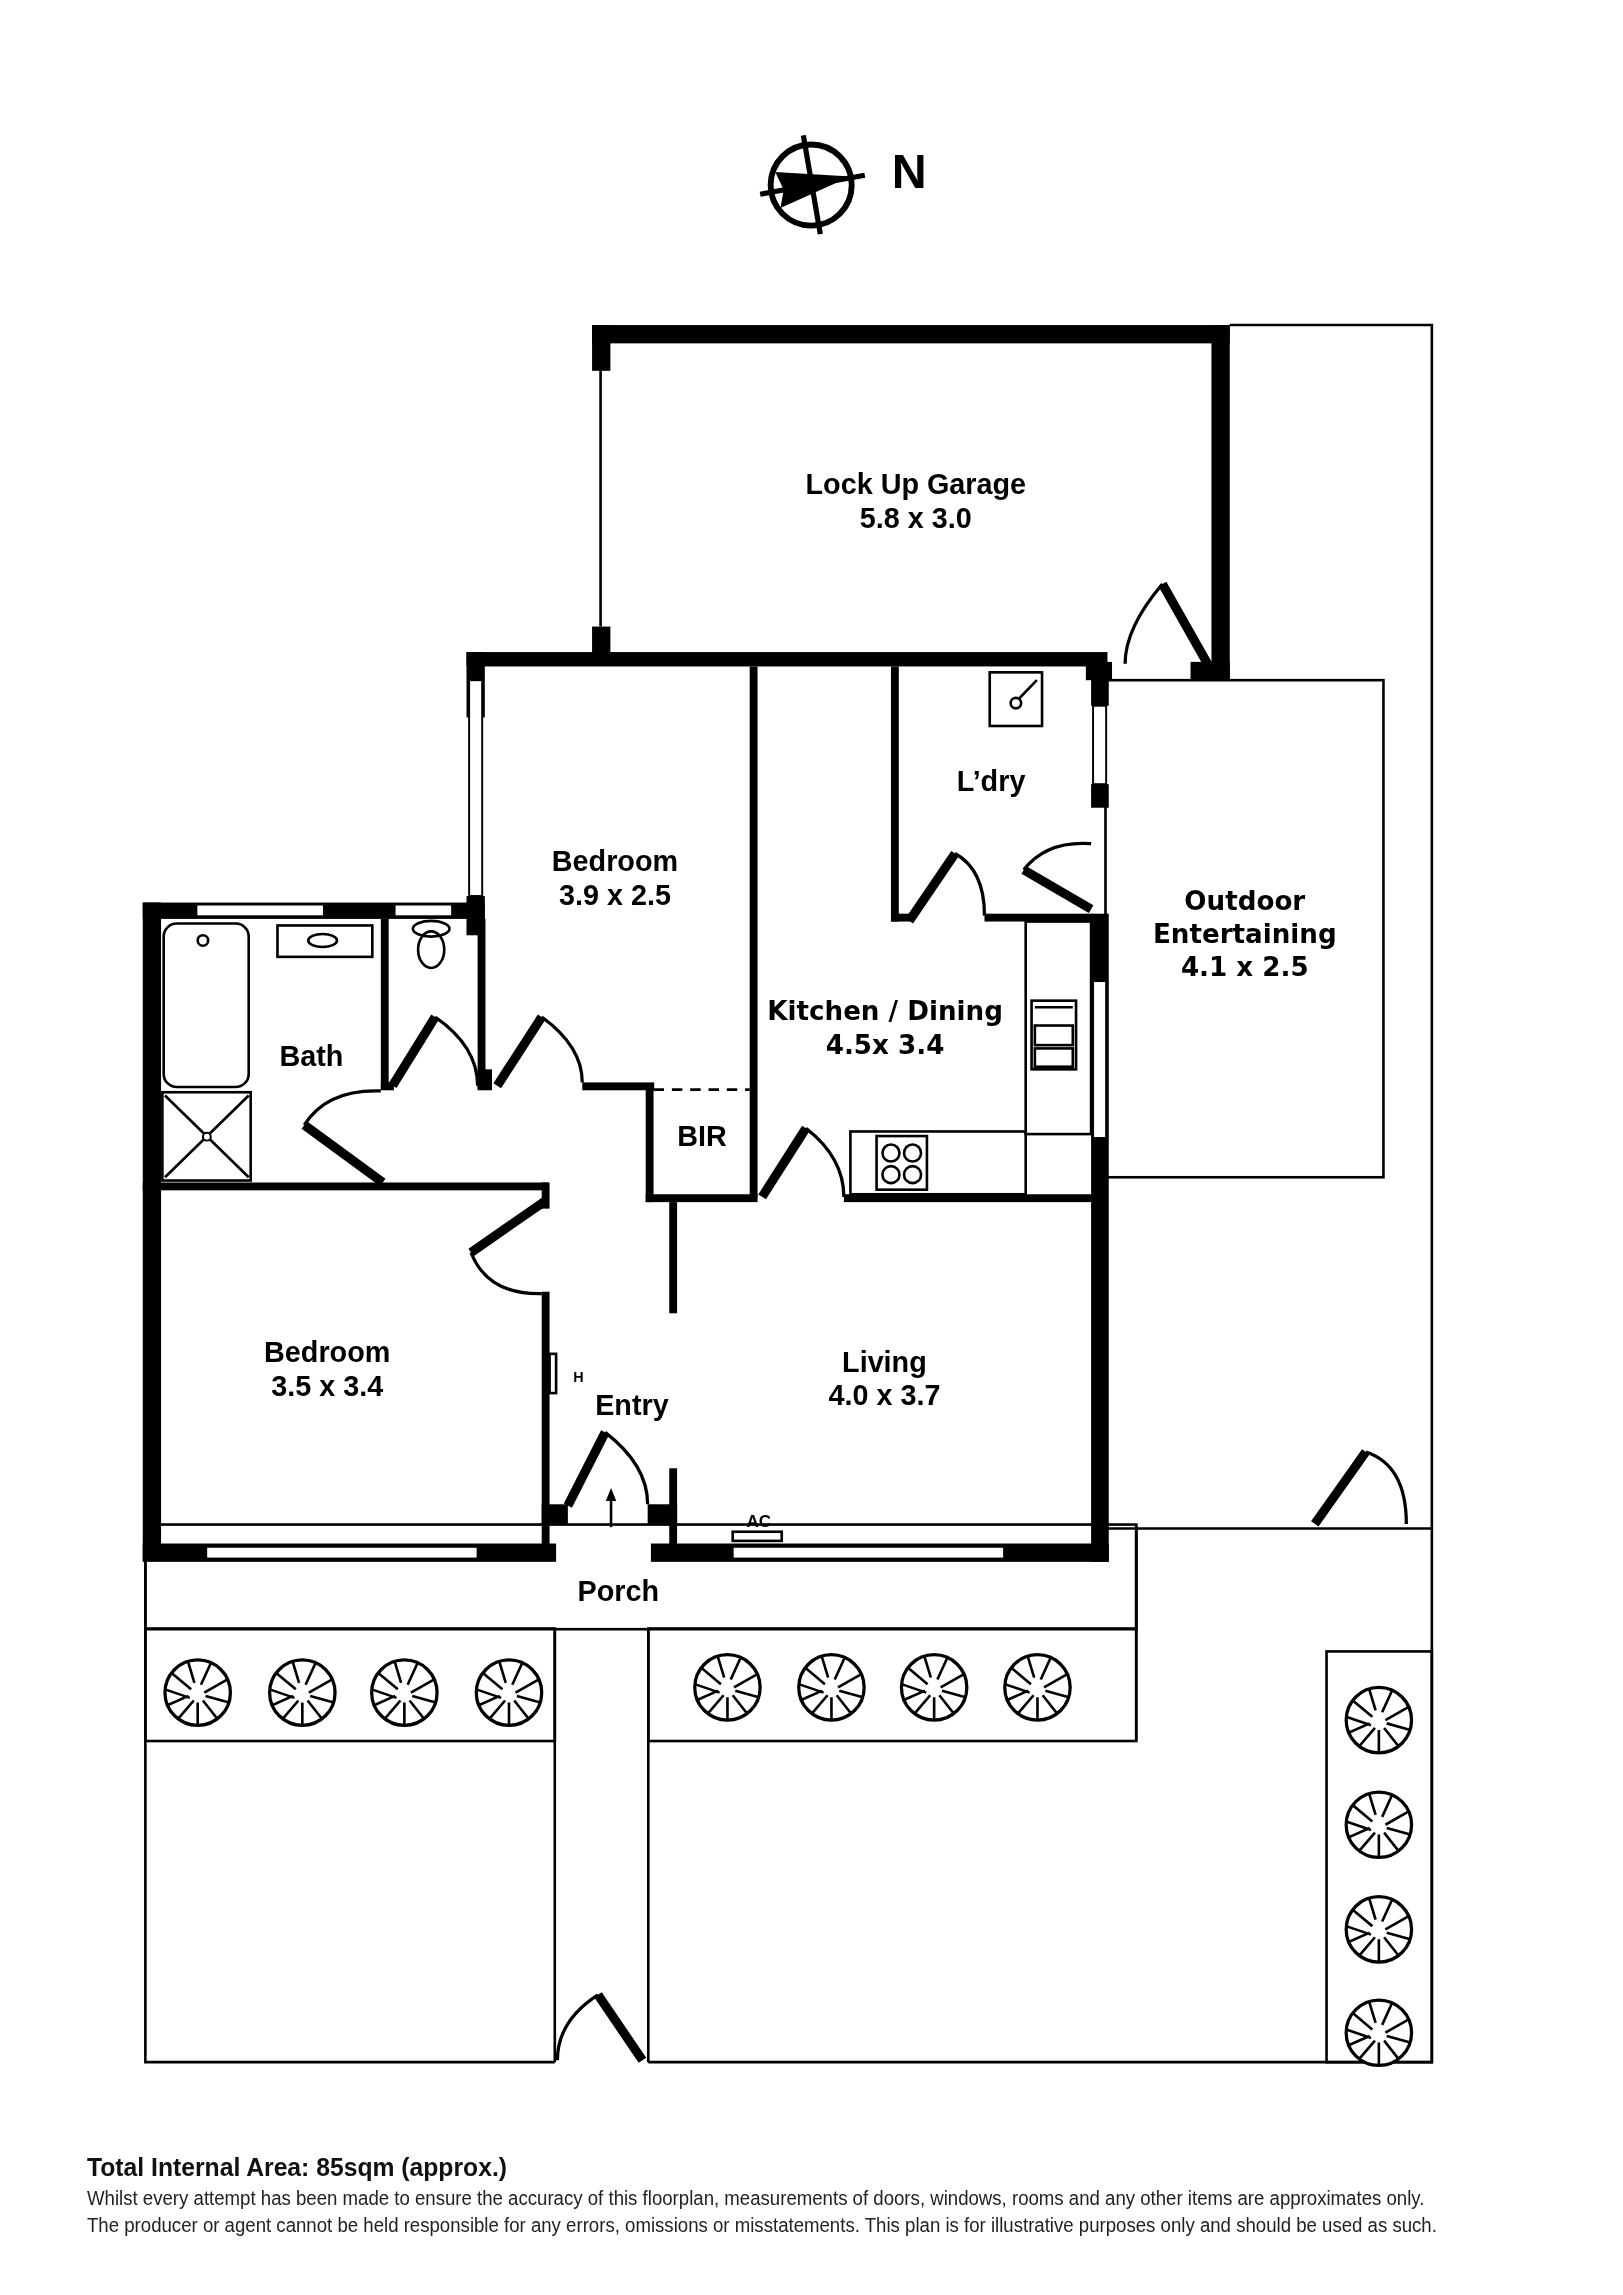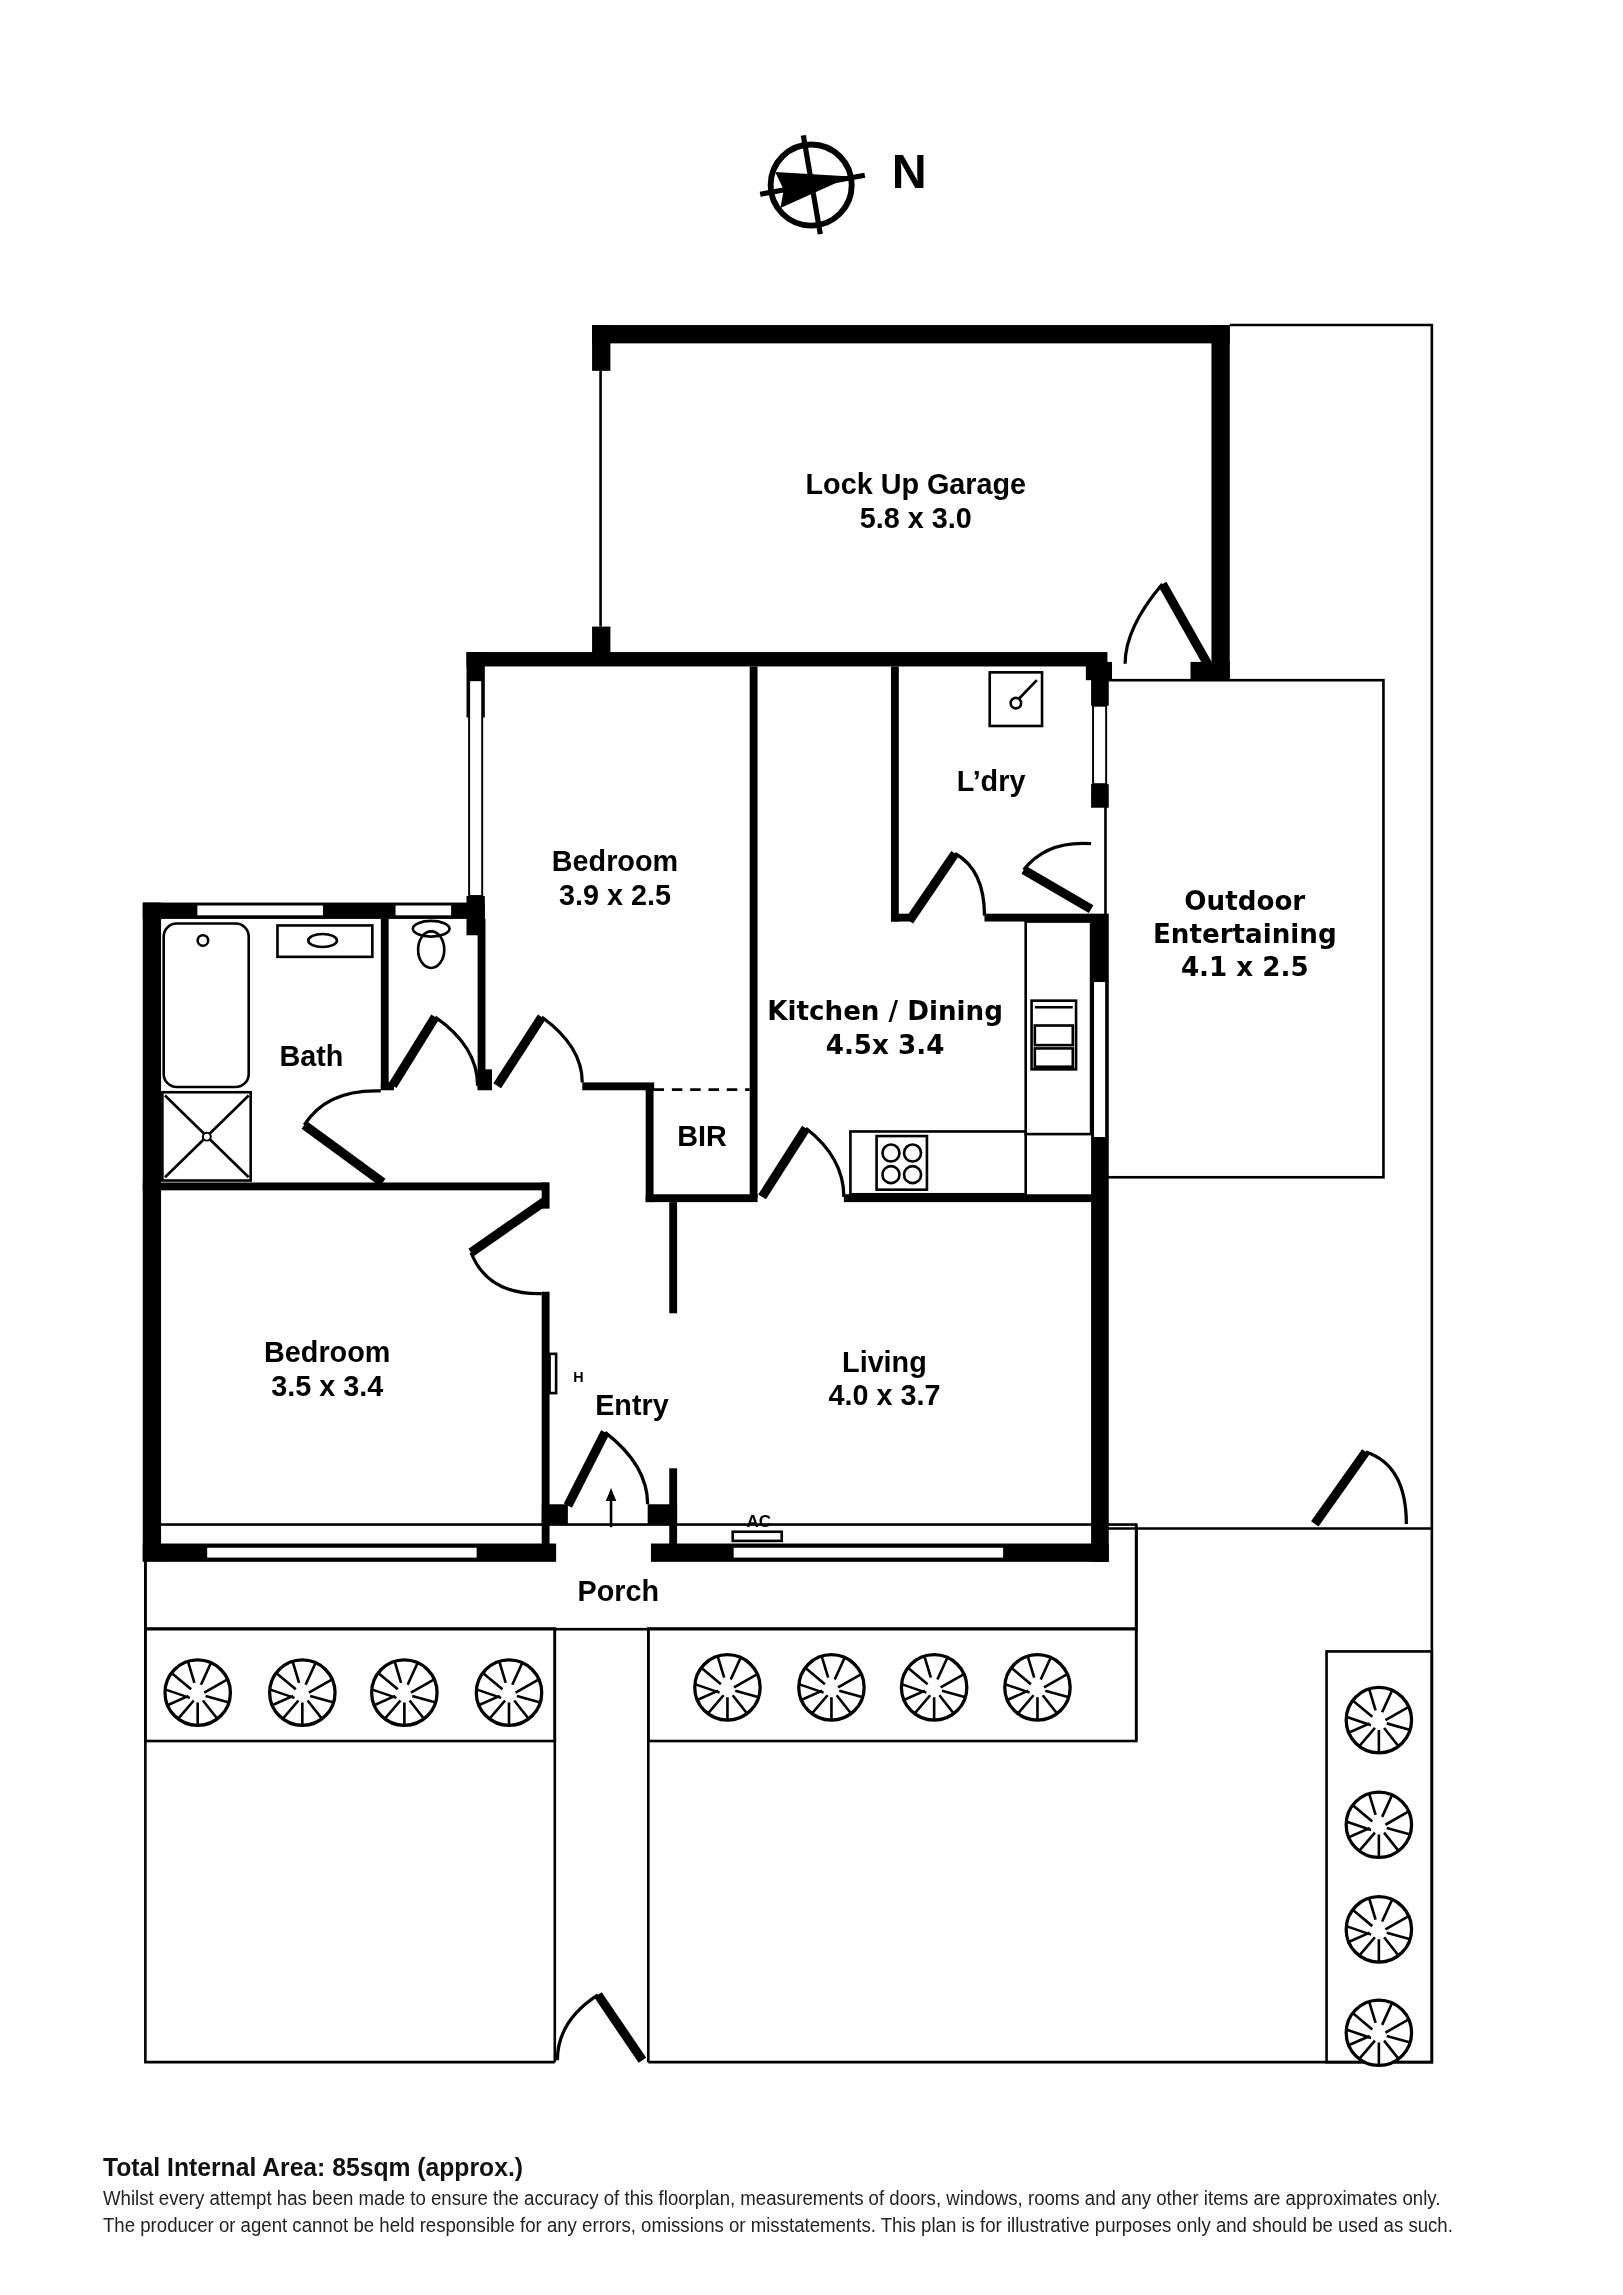--- a/index.html
+++ b/index.html
@@ -5,21 +5,21 @@
   html, body { margin:0; padding:0; background:#ffffff; }
   body { width:1623px; height:2295px; position:relative; overflow:hidden; font-family:"Liberation Sans", sans-serif; }
   svg.plan { position:absolute; left:0; top:0; }
   .wall { fill:#000; }
   .thin { fill:none; stroke:#000; stroke-width:4; }
   .door { fill:none; stroke:#000; stroke-width:14; stroke-linecap:butt; }
   .arc { fill:none; stroke:#000; stroke-width:5; }
   .win { fill:#fff; stroke:#000; stroke-width:3; }
   .lbl { font-family:"Liberation Sans", sans-serif; font-weight:bold; fill:#000; text-anchor:middle; }
   .wide { font-family:"DejaVu Sans", sans-serif; font-weight:bold; fill:#000; text-anchor:middle; }
-  .footer { position:absolute; left:87px; top:2152px; color:#111;margin-left:16px; }
+  .footer { position:absolute; left:87px; top:2152px; color:#111; }
   .footer .title { font-family:"Liberation Sans", sans-serif; font-weight:bold; font-size:26px; letter-spacing:0px; transform:scaleX(0.95); transform-origin:left; }
   .footer .disc { font-family:"Liberation Sans", sans-serif; font-size:19.6px; line-height:23.6px; margin-top:3.9px; transform:scaleX(0.95); transform-origin:left; white-space:nowrap; color:#222; }
 </style>
 </head>
 <body>
 
 <svg class="plan" width="1623" height="2295" viewBox="0 0 2481 3509">
   <defs>
     <g id="tree">
       <circle cx="0" cy="0" r="50" fill="#fff" stroke="#000" stroke-width="5"></circle>

